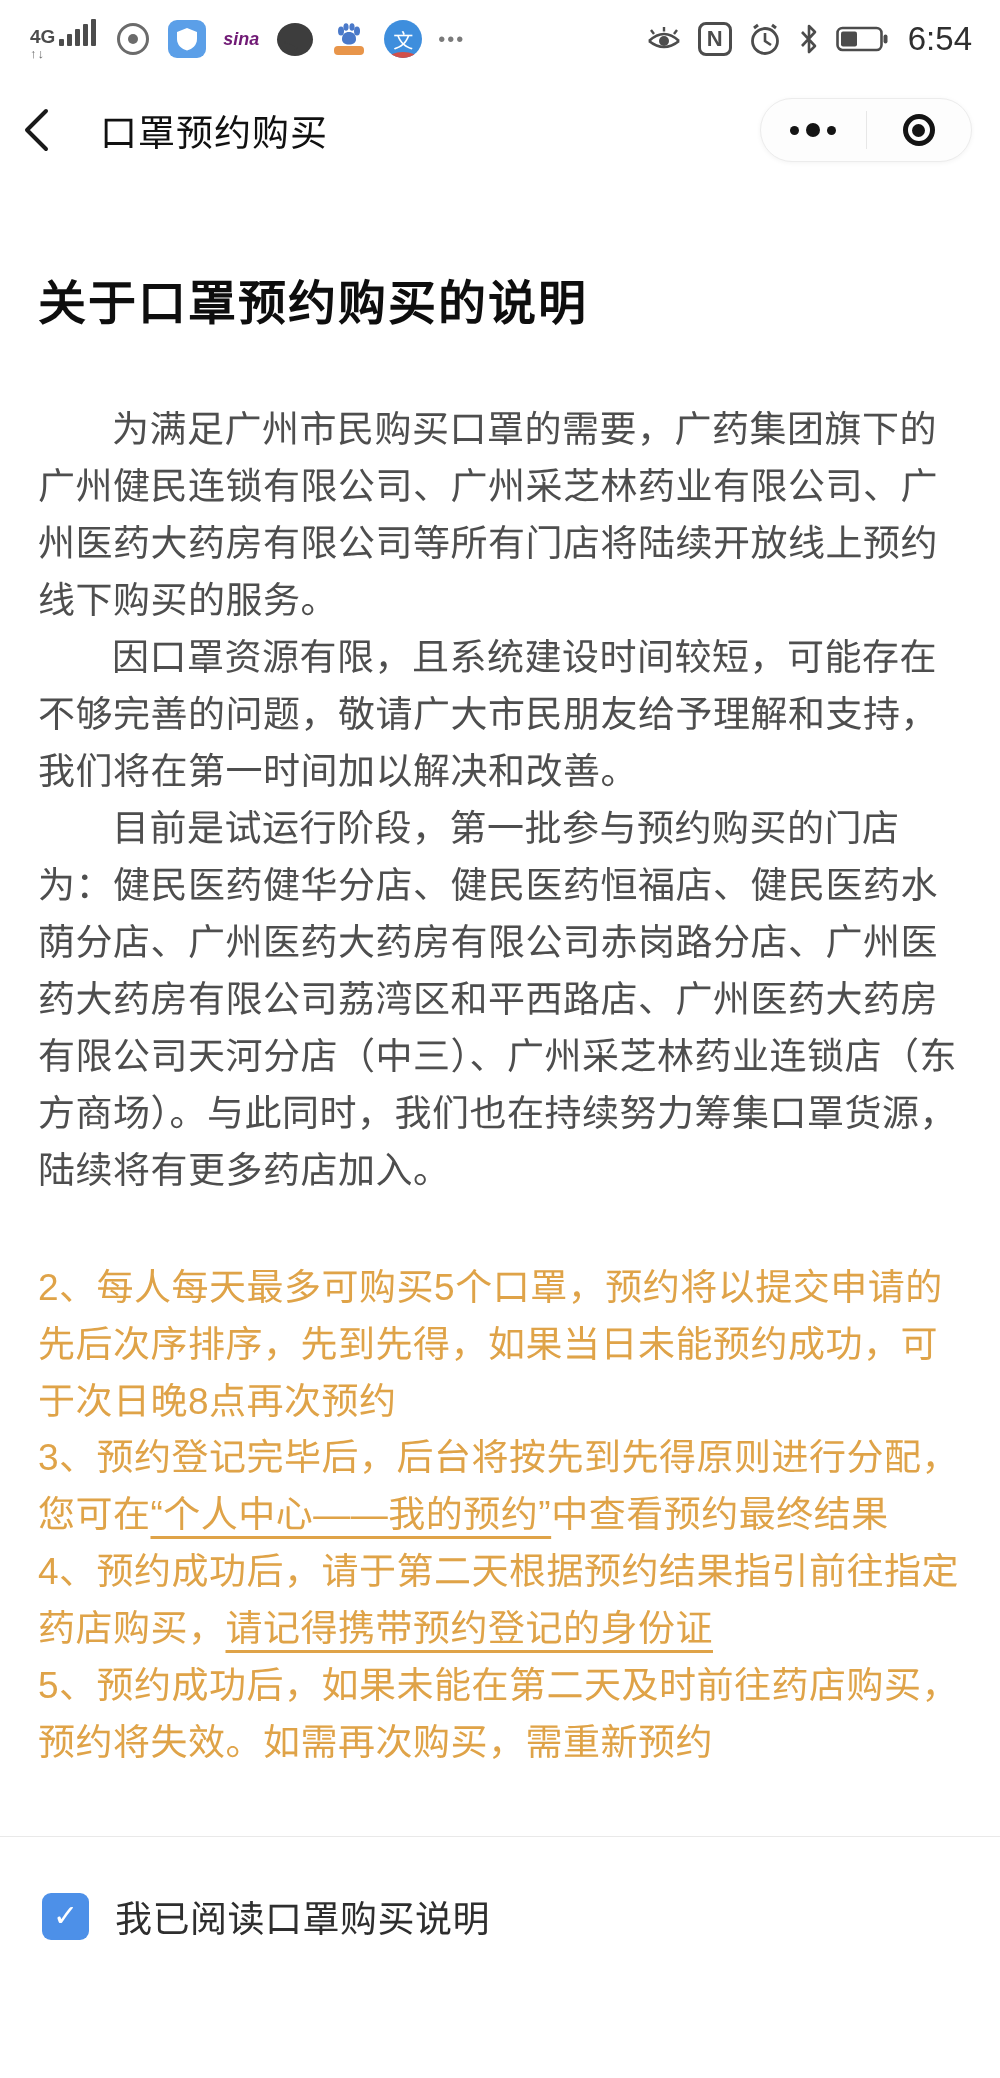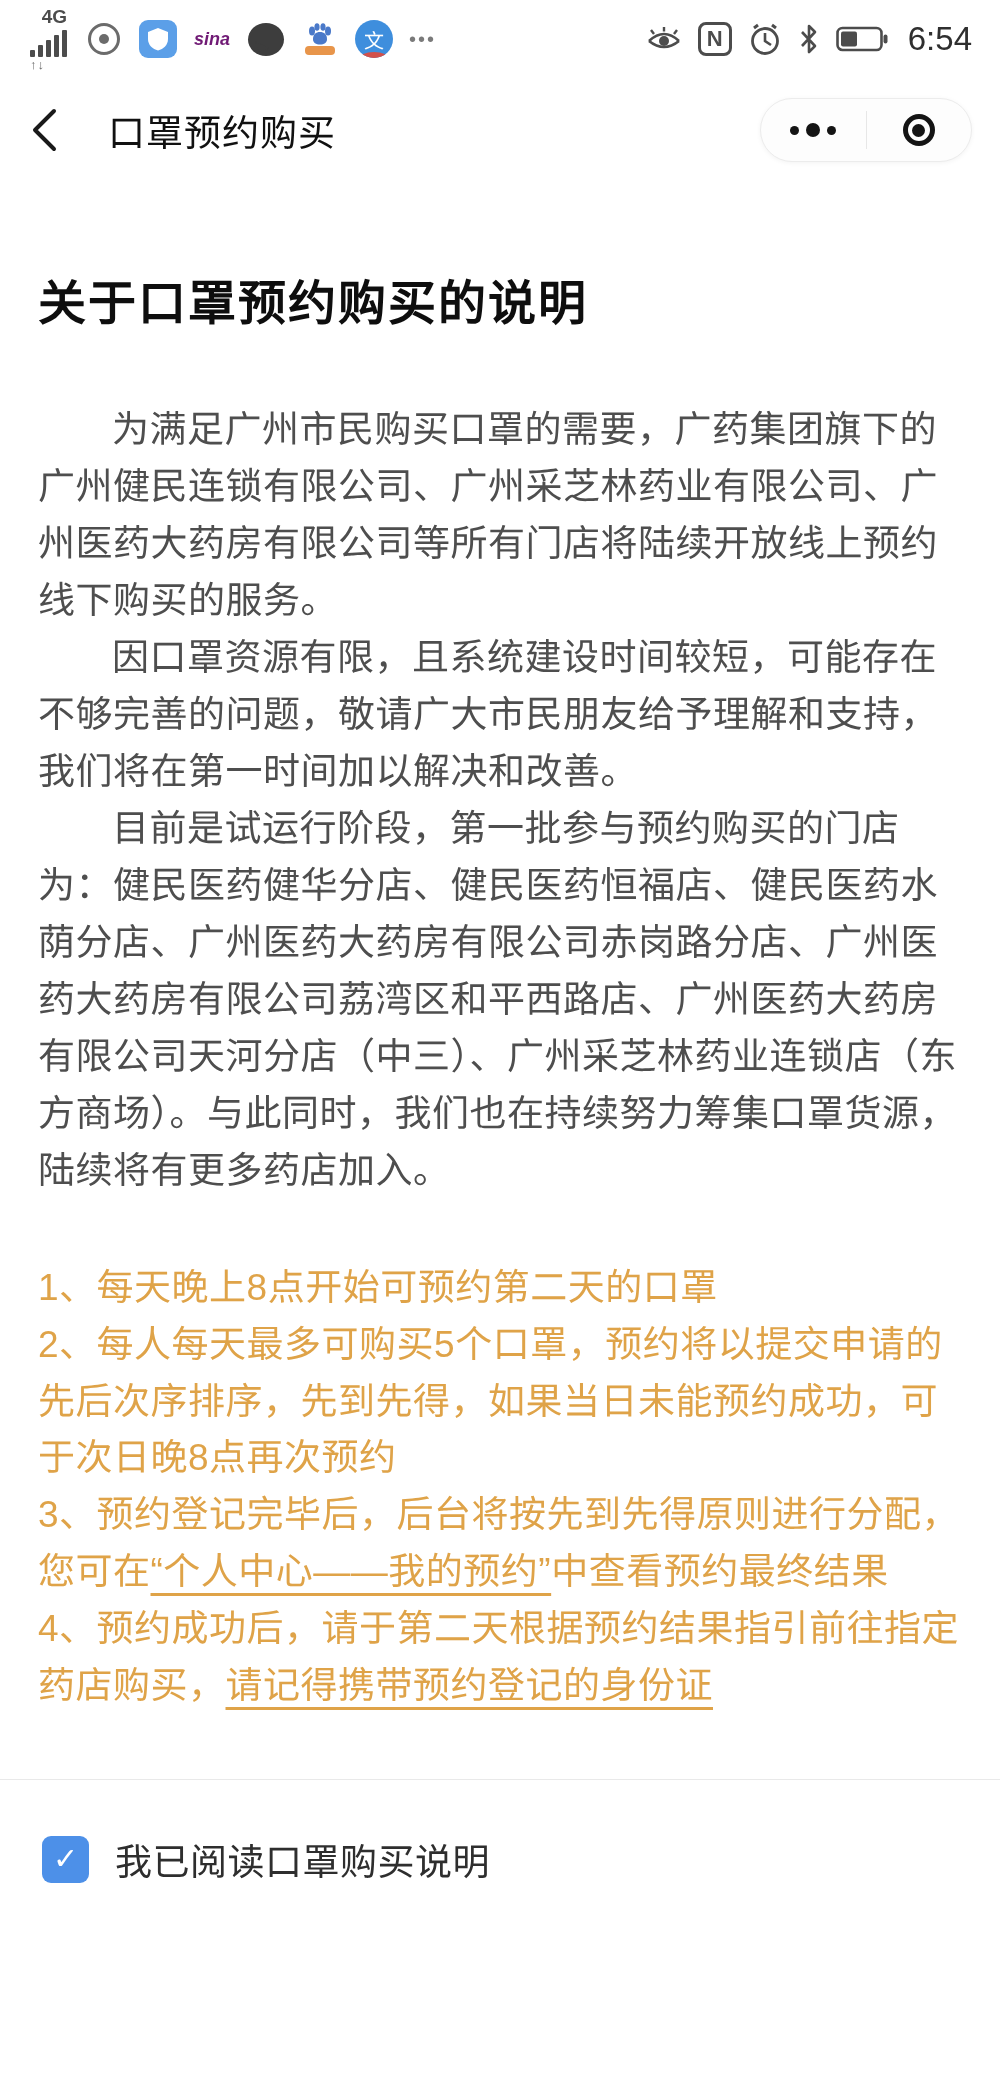--- a/index.html
+++ b/index.html
@@ -4,42 +4,42 @@
 <style>
   * { margin:0; padding:0; box-sizing:border-box; }
   html,body { background:#fff; }
   body { font-family:"Liberation Sans","DejaVu Sans",sans-serif; }
   .screen { width:1000px; height:2078px; background:#ffffff; position:relative; overflow:hidden; margin:0 auto; }
 
   
   .status-bar { height:72px; display:flex; align-items:center; justify-content:space-between; padding:6px 28px 0 30px; }
   .sb-left, .sb-right { display:flex; align-items:center; gap:16px; }
   .signal-cluster { display:flex; flex-direction:column; align-items:flex-start; line-height:1; margin-right:2px; }
-  .sig-row { display:flex; align-items:flex-end; gap:4px;flex-direction:column; }
+  .sig-row { display:flex; align-items:flex-end; gap:4px; }
   .net-label { font-size:19px; font-weight:700; color:#4c4c4c; }
   .bars { display:flex; align-items:flex-end; gap:3px; }
   .bars i { display:block; width:5px; background:#4c4c4c; border-radius:1px; }
   .sub-arrows { font-size:13px; color:#6a6a6a; letter-spacing:1px; margin-top:1px; }
   .app-ic { width:38px; height:38px; display:flex; align-items:center; justify-content:center; position:relative; }
   .hotspot-ring { width:32px; height:32px; border:3px solid #6b6b6b; border-radius:50%; display:flex; align-items:center; justify-content:center; }
   .hotspot-ring i { width:10px; height:10px; background:#6b6b6b; border-radius:50%; }
   .shield-app { width:38px; height:38px; background:#5b9fe8; border-radius:9px; display:flex; align-items:center; justify-content:center; }
   .sina-app { font-size:18px; font-style:italic; font-weight:700; color:#701a75; }
   .chat-bubble { width:36px; height:33px; background:#3d3d3d; border-radius:50%; position:relative; }
   .chat-bubble::after { content:""; position:absolute; left:3px; bottom:-4px; width:0; height:0;
       border:8px solid transparent; border-top-color:#3d3d3d; transform:rotate(25deg); }
   .baidu-app { display:flex; flex-direction:column; align-items:center; gap:1px; }
   .baidu-banner { width:30px; height:9px; background:#e8954a; border-radius:4px; }
   .doc-app { width:38px; height:38px; background:#3e8edd; border-radius:50%; color:#fff; font-size:20px; display:flex; align-items:center; justify-content:center; position:relative; overflow:hidden; }
   .doc-app::after { content:""; position:absolute; bottom:-8px; left:4px; width:30px; height:14px; background:#d2504a; border-radius:50%; }
   .ellipsis-ic { font-size:20px; color:#7a7a7a; letter-spacing:2px; }
   .time-label { font-size:33px; color:#2f2f2f; margin-left:4px; }
 
   
-  .nav-bar { height:116px; display:flex; align-items:center; padding:0 22px; position:relative; background:#fff; }
+  .nav-bar { height:116px; display:flex; align-items:center; padding:0 14px; position:relative; background:#fff; }
   .back-btn { width:44px; height:44px; display:flex; align-items:center; justify-content:center; }
   .nav-title { font-size:37px; color:#111; margin-left:42px; font-weight:500; letter-spacing:1px; }
   .capsule { position:absolute; right:28px; top:50%; transform:translateY(-50%); width:212px; height:64px;
       background:#fdfdfd; border:1px solid #ececec; border-radius:34px; display:flex; align-items:center;
       box-shadow:0 1px 5px rgba(0,0,0,0.05); }
   .capsule-half { flex:1; height:100%; display:flex; align-items:center; justify-content:center; }
   .capsule-divider { width:1px; height:38px; background:#e7e7e7; }
   .dots { display:flex; align-items:center; gap:7px; }
   .dots i { display:block; background:#141414; border-radius:50%; }
   .dots i:nth-child(1), .dots i:nth-child(3) { width:9px; height:9px; }
@@ -182,24 +182,24 @@
     <h1 class="page-title">关于口罩预约购买的说明</h1>
 
     <div class="body-copy">
       <p>为满足广州市民购买口罩的需要，广药集团旗下的广州健民连锁有限公司、广州采芝林药业有限公司、广州医药大药房有限公司等所有门店将陆续开放线上预约线下购买的服务。</p>
       <p>因口罩资源有限，且系统建设时间较短，可能存在不够完善的问题，敬请广大市民朋友给予理解和支持，我们将在第一时间加以解决和改善。</p>
       <p>目前是试运行阶段，第一批参与预约购买的门店为：健民医药健华分店、健民医药恒福店、健民医药水荫分店、广州医药大药房有限公司赤岗路分店、广州医药大药房有限公司荔湾区和平西路店、广州医药大药房有限公司天河分店（中三）、广州采芝林药业连锁店（东方商场）。与此同时，我们也在持续努力筹集口罩货源，陆续将有更多药店加入。</p>
     </div>
 
     <div class="tips">
       <ul class="tips-list">
-        <li><span>1、每天晚上8点开始可预约第二天的口罩</span><span class="tip-underline"></span><span></span></li>
         <li><span>2、每人每天最多可购买5个口罩，预约将以提交申请的先后次序排序，先到先得，如果当日未能预约成功，可于次日晚8点再次预约</span><span class="tip-underline"></span><span></span></li>
         <li><span>3、预约登记完毕后，后台将按先到先得原则进行分配，您可在</span><span class="tip-underline">“个人中心——我的预约”</span><span>中查看预约最终结果</span></li>
         <li><span>4、预约成功后，请于第二天根据预约结果指引前往指定药店购买，</span><span class="tip-underline">请记得携带预约登记的身份证</span><span></span></li>
+        <li><span>5、预约成功后，如果未能在第二天及时前往药店购买，预约将失效。如需再次购买，需重新预约</span><span class="tip-underline"></span><span></span></li>
       </ul>
     </div>
   </div>
 
   <div class="bottom-panel">
     <div class="agreement-row">
       <span class="checkbox checked">
         <span class="check">✓</span>
       </span>
       <span class="agreement-label">我已阅读口罩购买说明</span>

